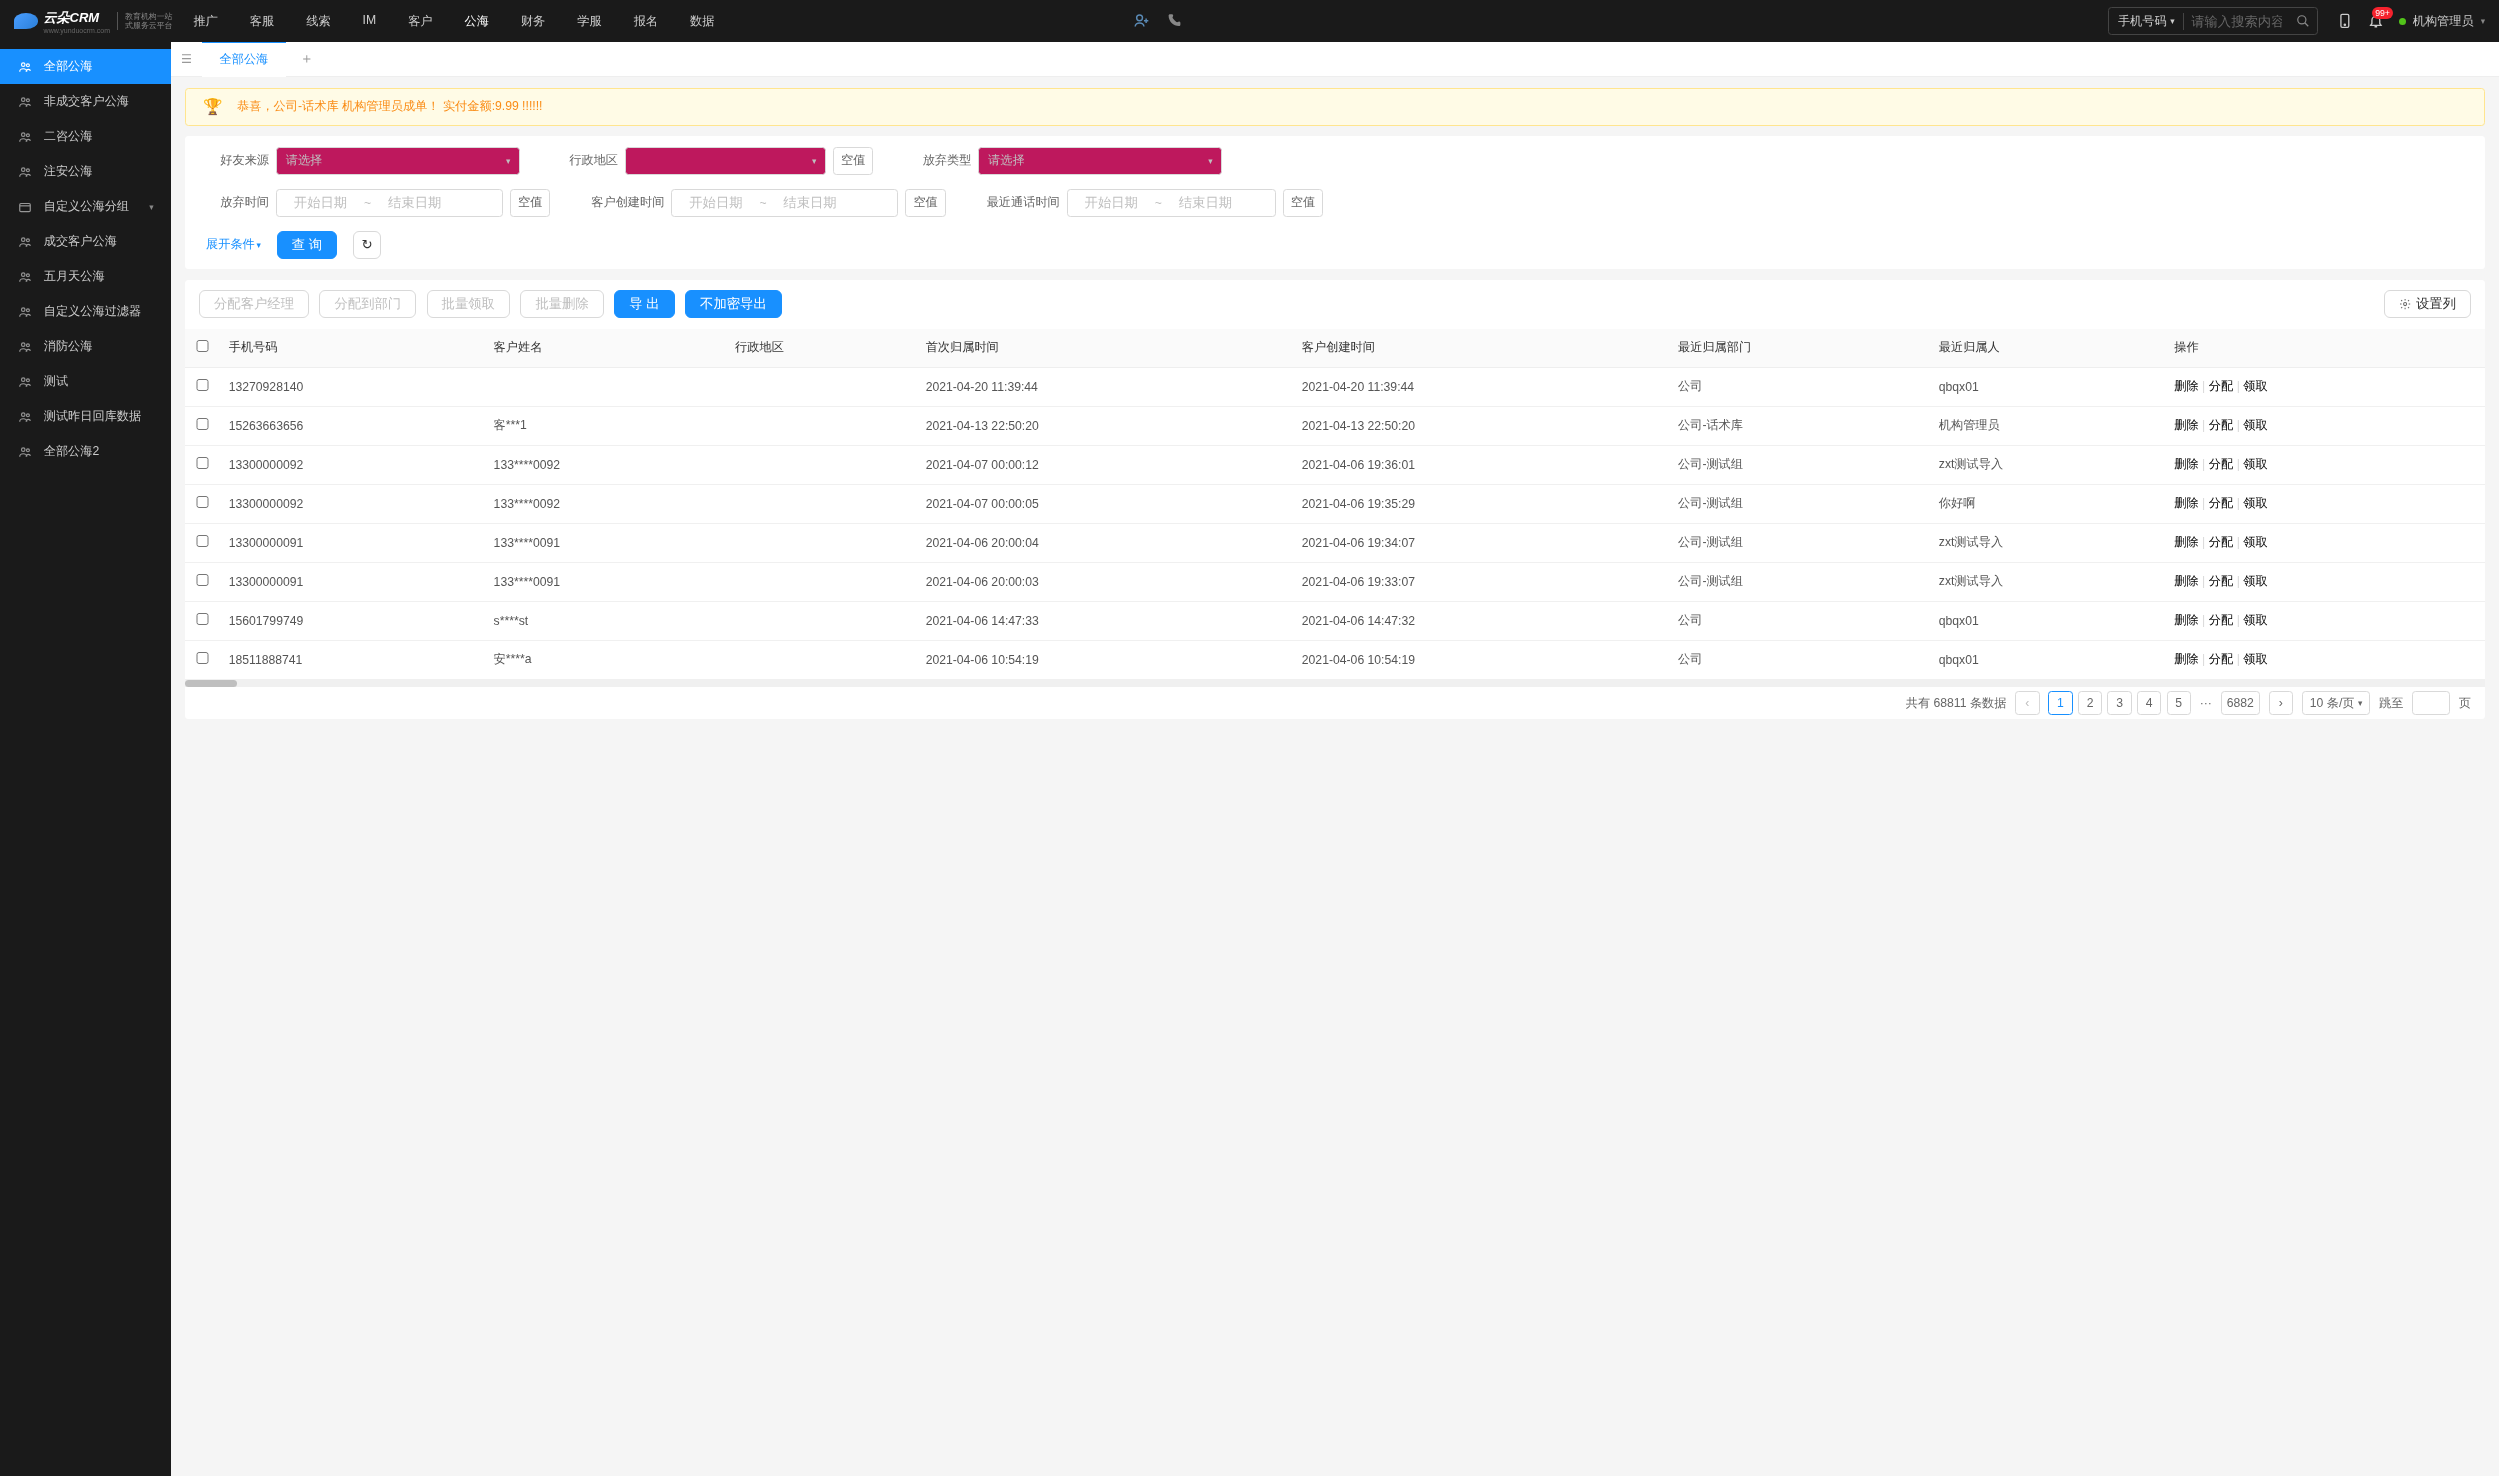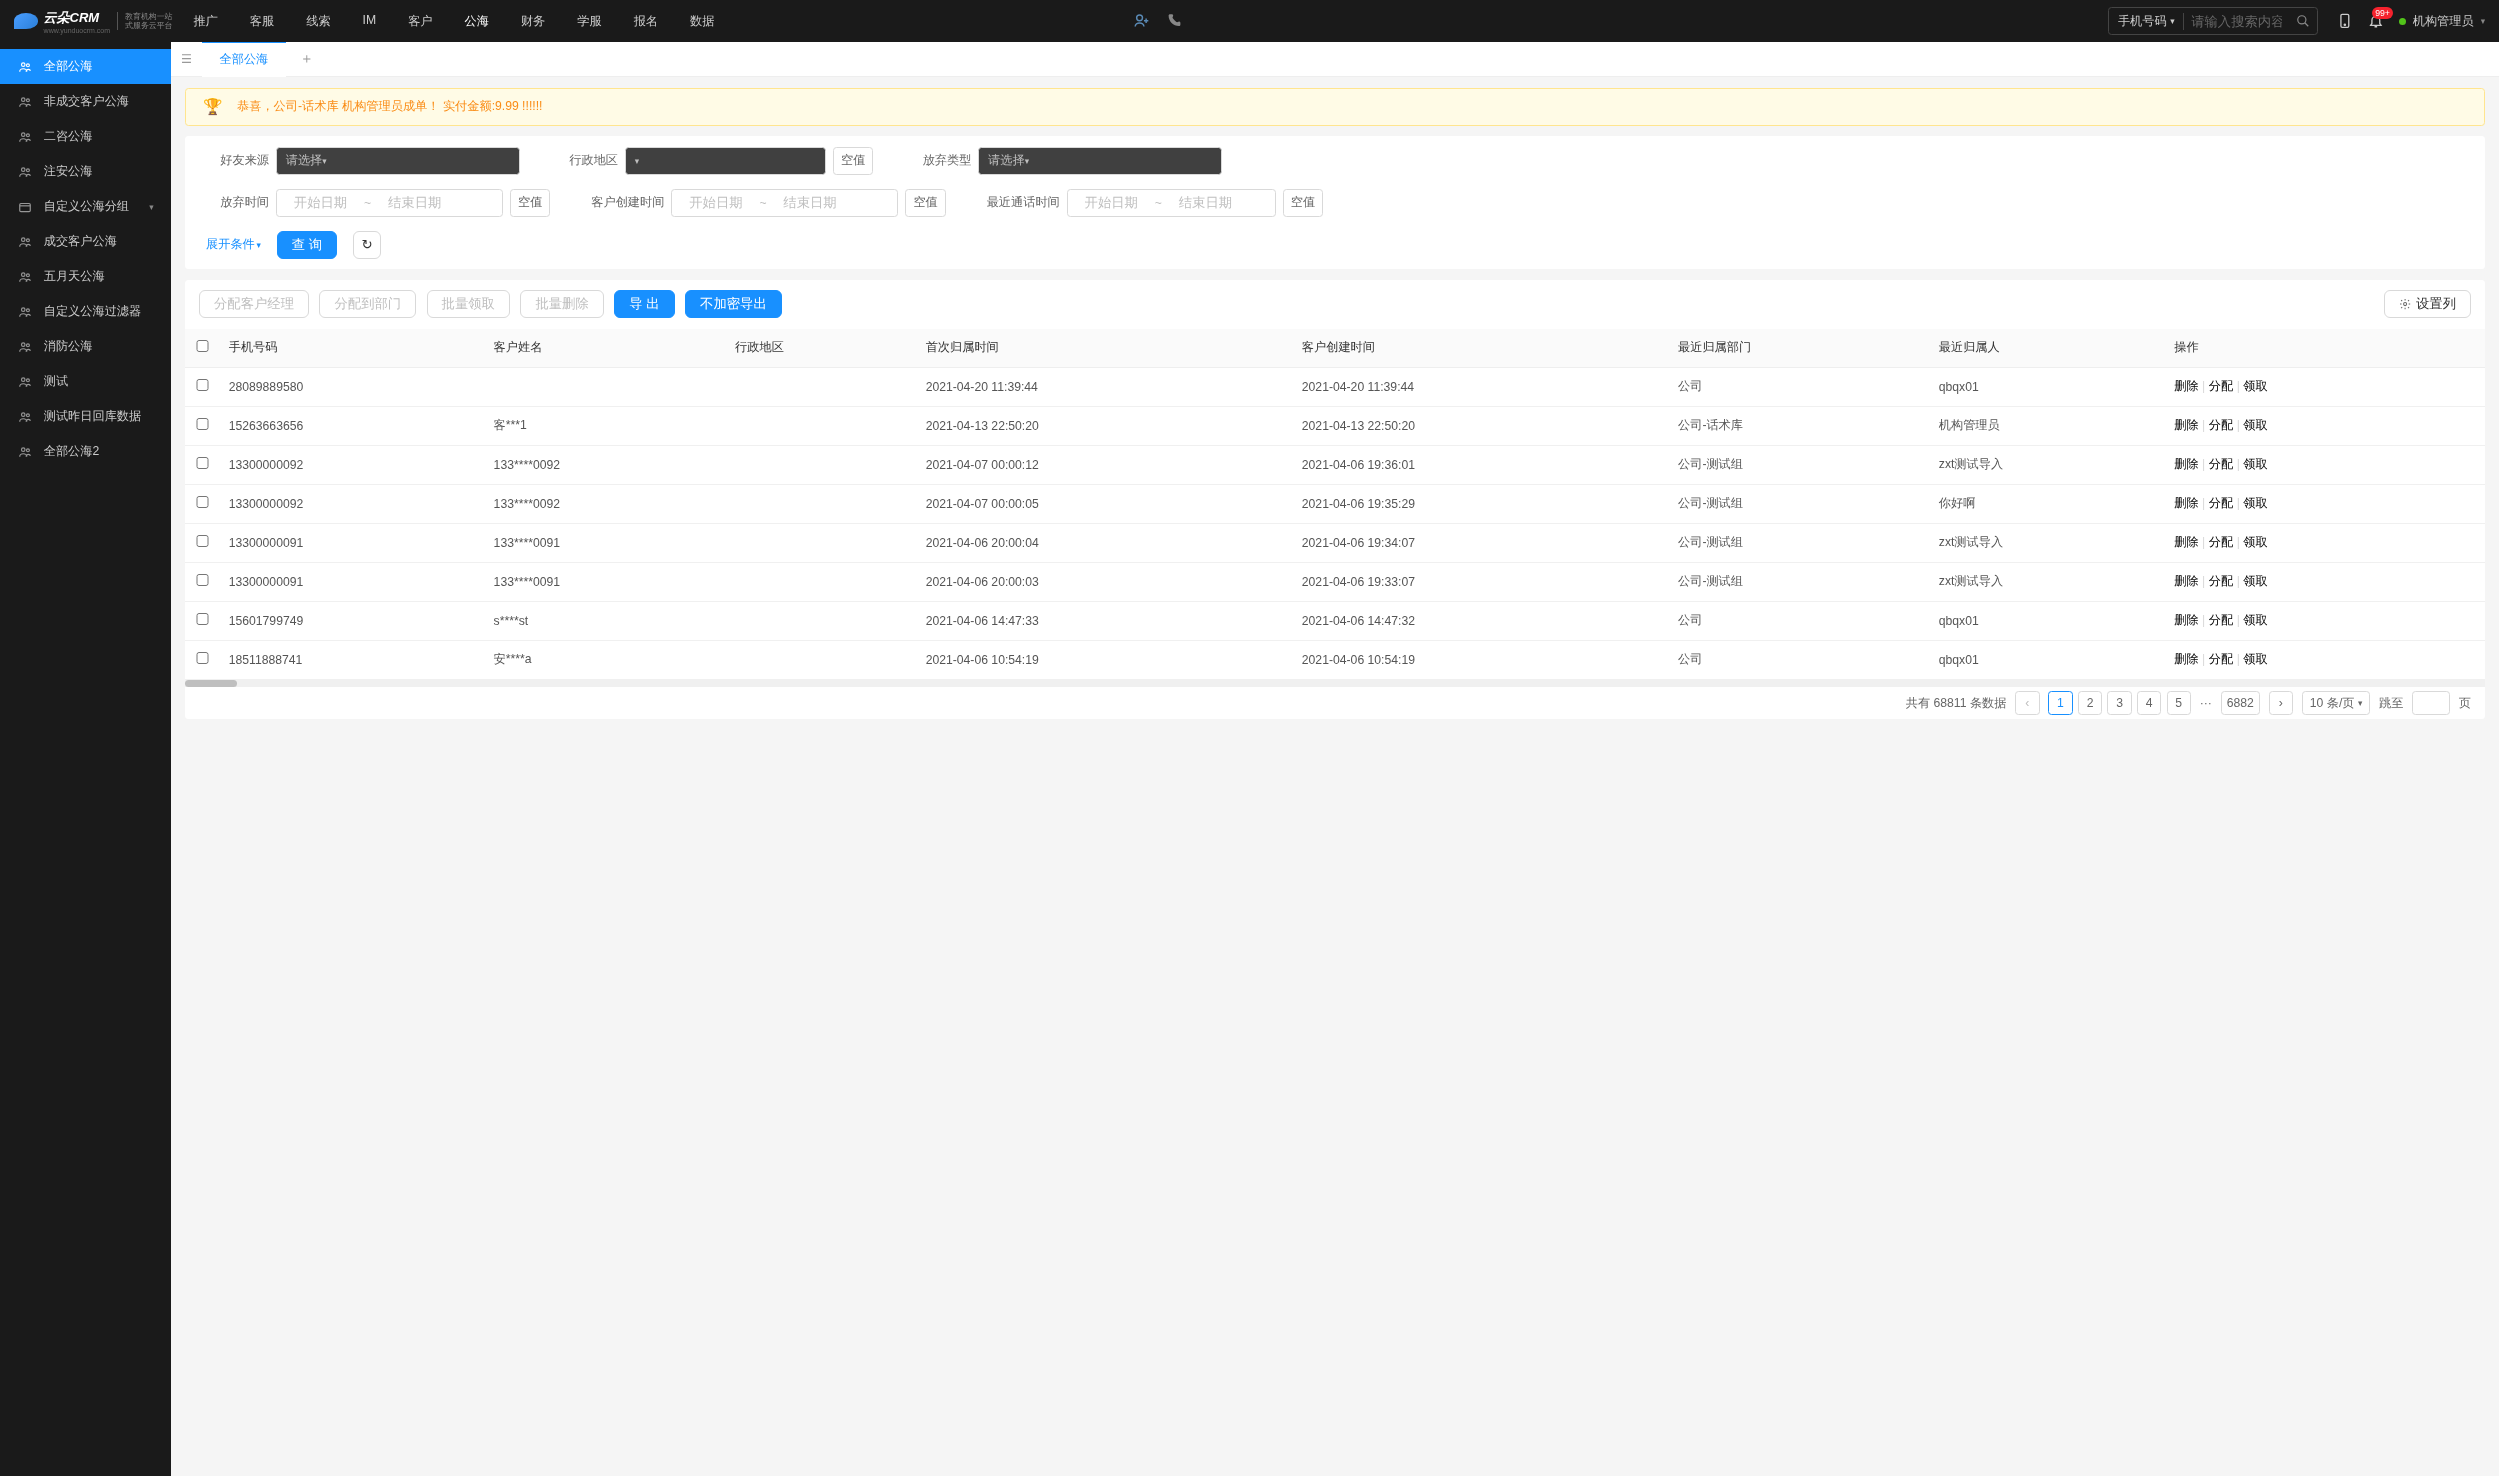--- a/index.html
+++ b/index.html
@@ -36,21 +36,21 @@
 .tab{padding:0 17.5px;height:35px;display:flex;align-items:center;color:#1890ff;border-top:1.7px solid #1890ff;background:#fff;cursor:pointer}
 .tab-add{padding:0 14px;color:#999;cursor:pointer;font-size:14px}
 .content{padding:10.5px 14px;flex:1;overflow:auto}
 .banner{background:#fffbe6;border:0.9px solid #ffe58f;border-radius:3.5px;padding:8.7px 17.5px;display:flex;align-items:center;gap:14px;margin-bottom:10.5px}
 .trophy{color:#faad14;font-size:15.7px}
 .banner-text{color:#fa8c16}
 .filters{background:#fff;border-radius:3.5px;padding:3.5px 0}
 .filter-row{display:flex;gap:35px;padding:7px 21px;align-items:center}
 .filter-item{display:flex;align-items:center;gap:7px}
 .flabel{color:#666;min-width:63px;text-align:right}
-.fselect{border:0.9px solid #d9d9d9;border-radius:3.5px;height:28px;width:244px;padding:0 8.7px;display:flex;align-items:center;justify-content:flex-start;color:#bfbfbf;background:#404040}
+.fselect{border:0.9px solid #d9d9d9;border-radius:3.5px;height:28px;width:244px;padding:0 8.7px;display:flex;align-items:center;justify-content:space-between;color:#bfbfbf;background:#be185d}
 .fselect.narrow{width:201px}
 .fempty{border:0.9px solid #d9d9d9;border-radius:3.5px;height:28px;padding:0 7px;display:flex;align-items:center;color:#666;background:#fff;cursor:pointer}
 .frange{border:0.9px solid #d9d9d9;border-radius:3.5px;height:28px;width:227px;display:flex;align-items:center;background:#fff}
 .frange input{border:none;width:87px;text-align:center;outline:none;color:#333}
 .frange input::placeholder{color:#bfbfbf}
 .frange .sep{color:#bfbfbf}
 .filter-actions{display:flex;justify-content:flex-start;align-items:center;gap:16px;padding:7px 21px}
 .link-btn{color:#1890ff;cursor:pointer;display:flex;align-items:center;gap:1.7px}
 .btn{border:0.9px solid #d9d9d9;background:#fff;border-radius:6px;height:28px;padding:0 14px;cursor:pointer;color:#333}
 .btn-primary{background:#1890ff;border-color:#1890ff;color:#fff}
@@ -357,21 +357,21 @@
                   <th>首次归属时间</th>
                   <th>客户创建时间</th>
                   <th>最近归属部门</th>
                   <th>最近归属人</th>
                   <th class="sticky-ops">操作</th>
                 </tr>
               </thead>
           <tbody id="tbody">
                 <tr>
                   <td style="text-align:center"><input type="checkbox" class="cb" style=""></td>
-                  <td>28089889580</td>
+                  <td>13270928140</td>
                   <td></td>
                   <td></td>
                   <td>2021-04-20 11:39:44</td>
                   <td>2021-04-20 11:39:44</td>
                   <td>公司</td>
                   <td>qbqx01</td>
                   <td class="op-col sticky-ops"><a>删除</a><span class="div">|</span><a>分配</a><span class="div">|</span><a>领取</a></td>
                 </tr>
                 <tr>
                   <td style="text-align:center"><input type="checkbox" class="cb" style=""></td>

